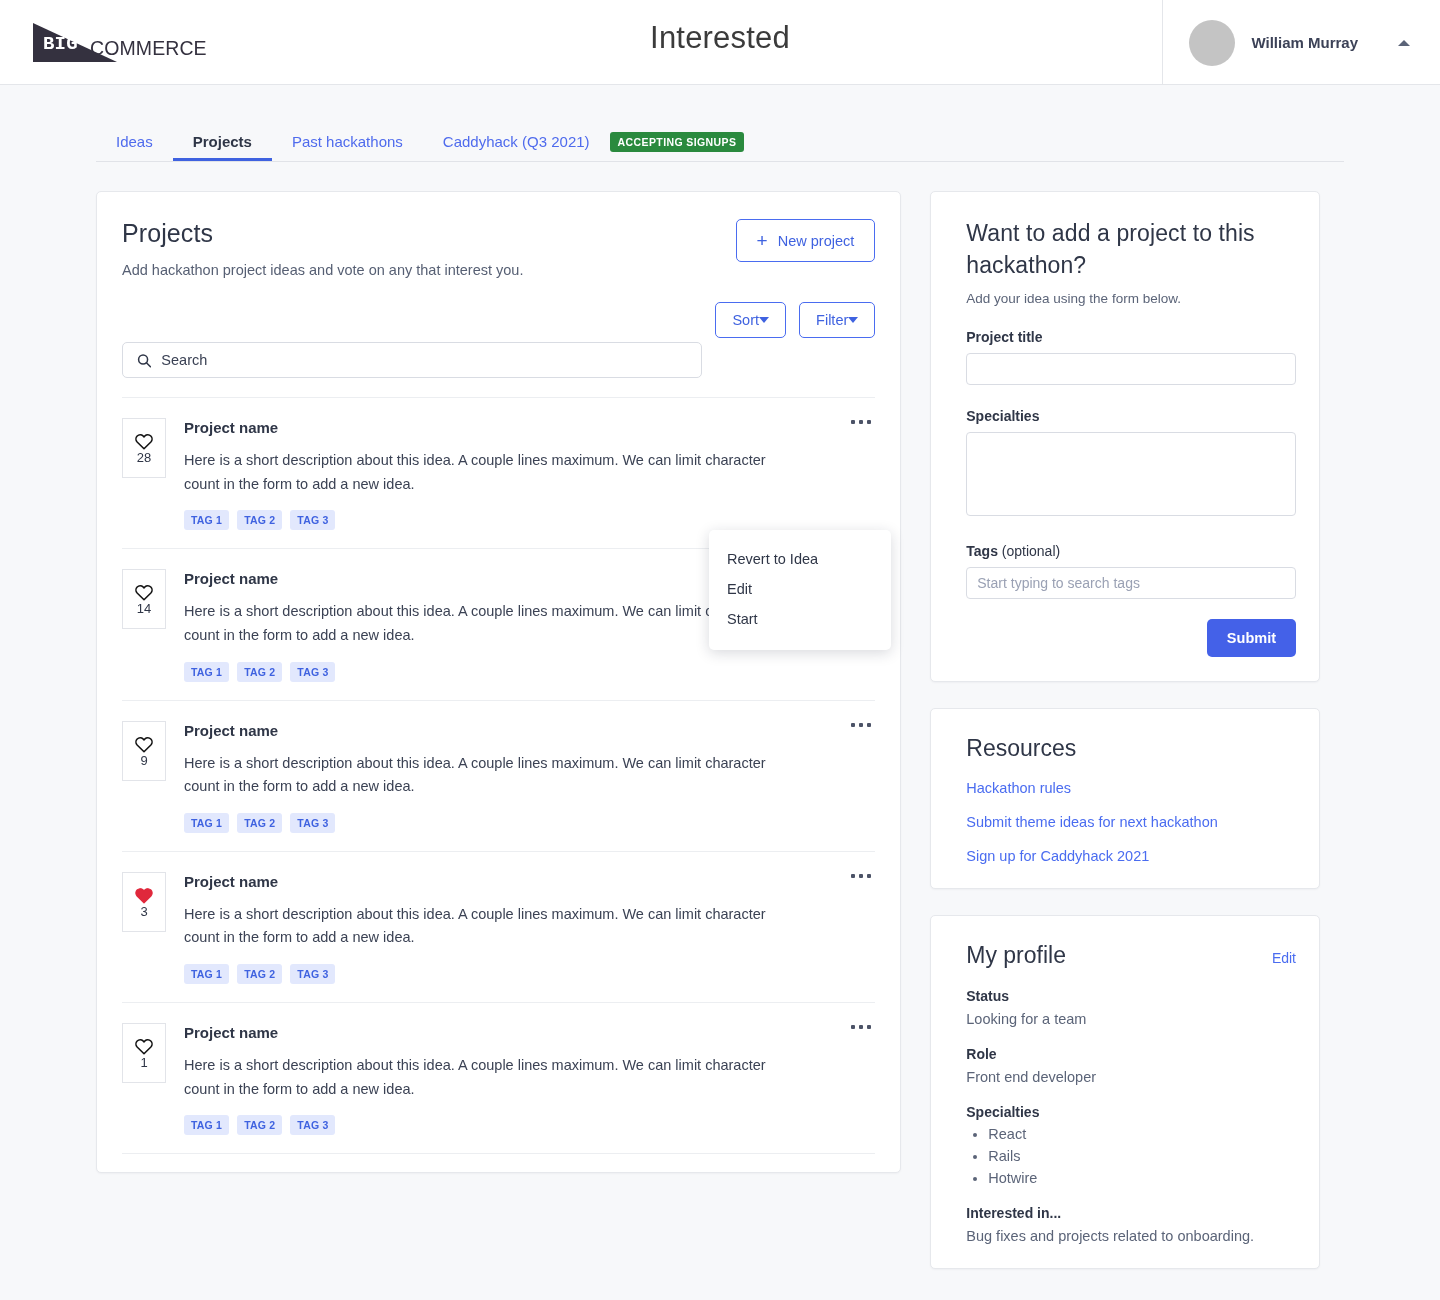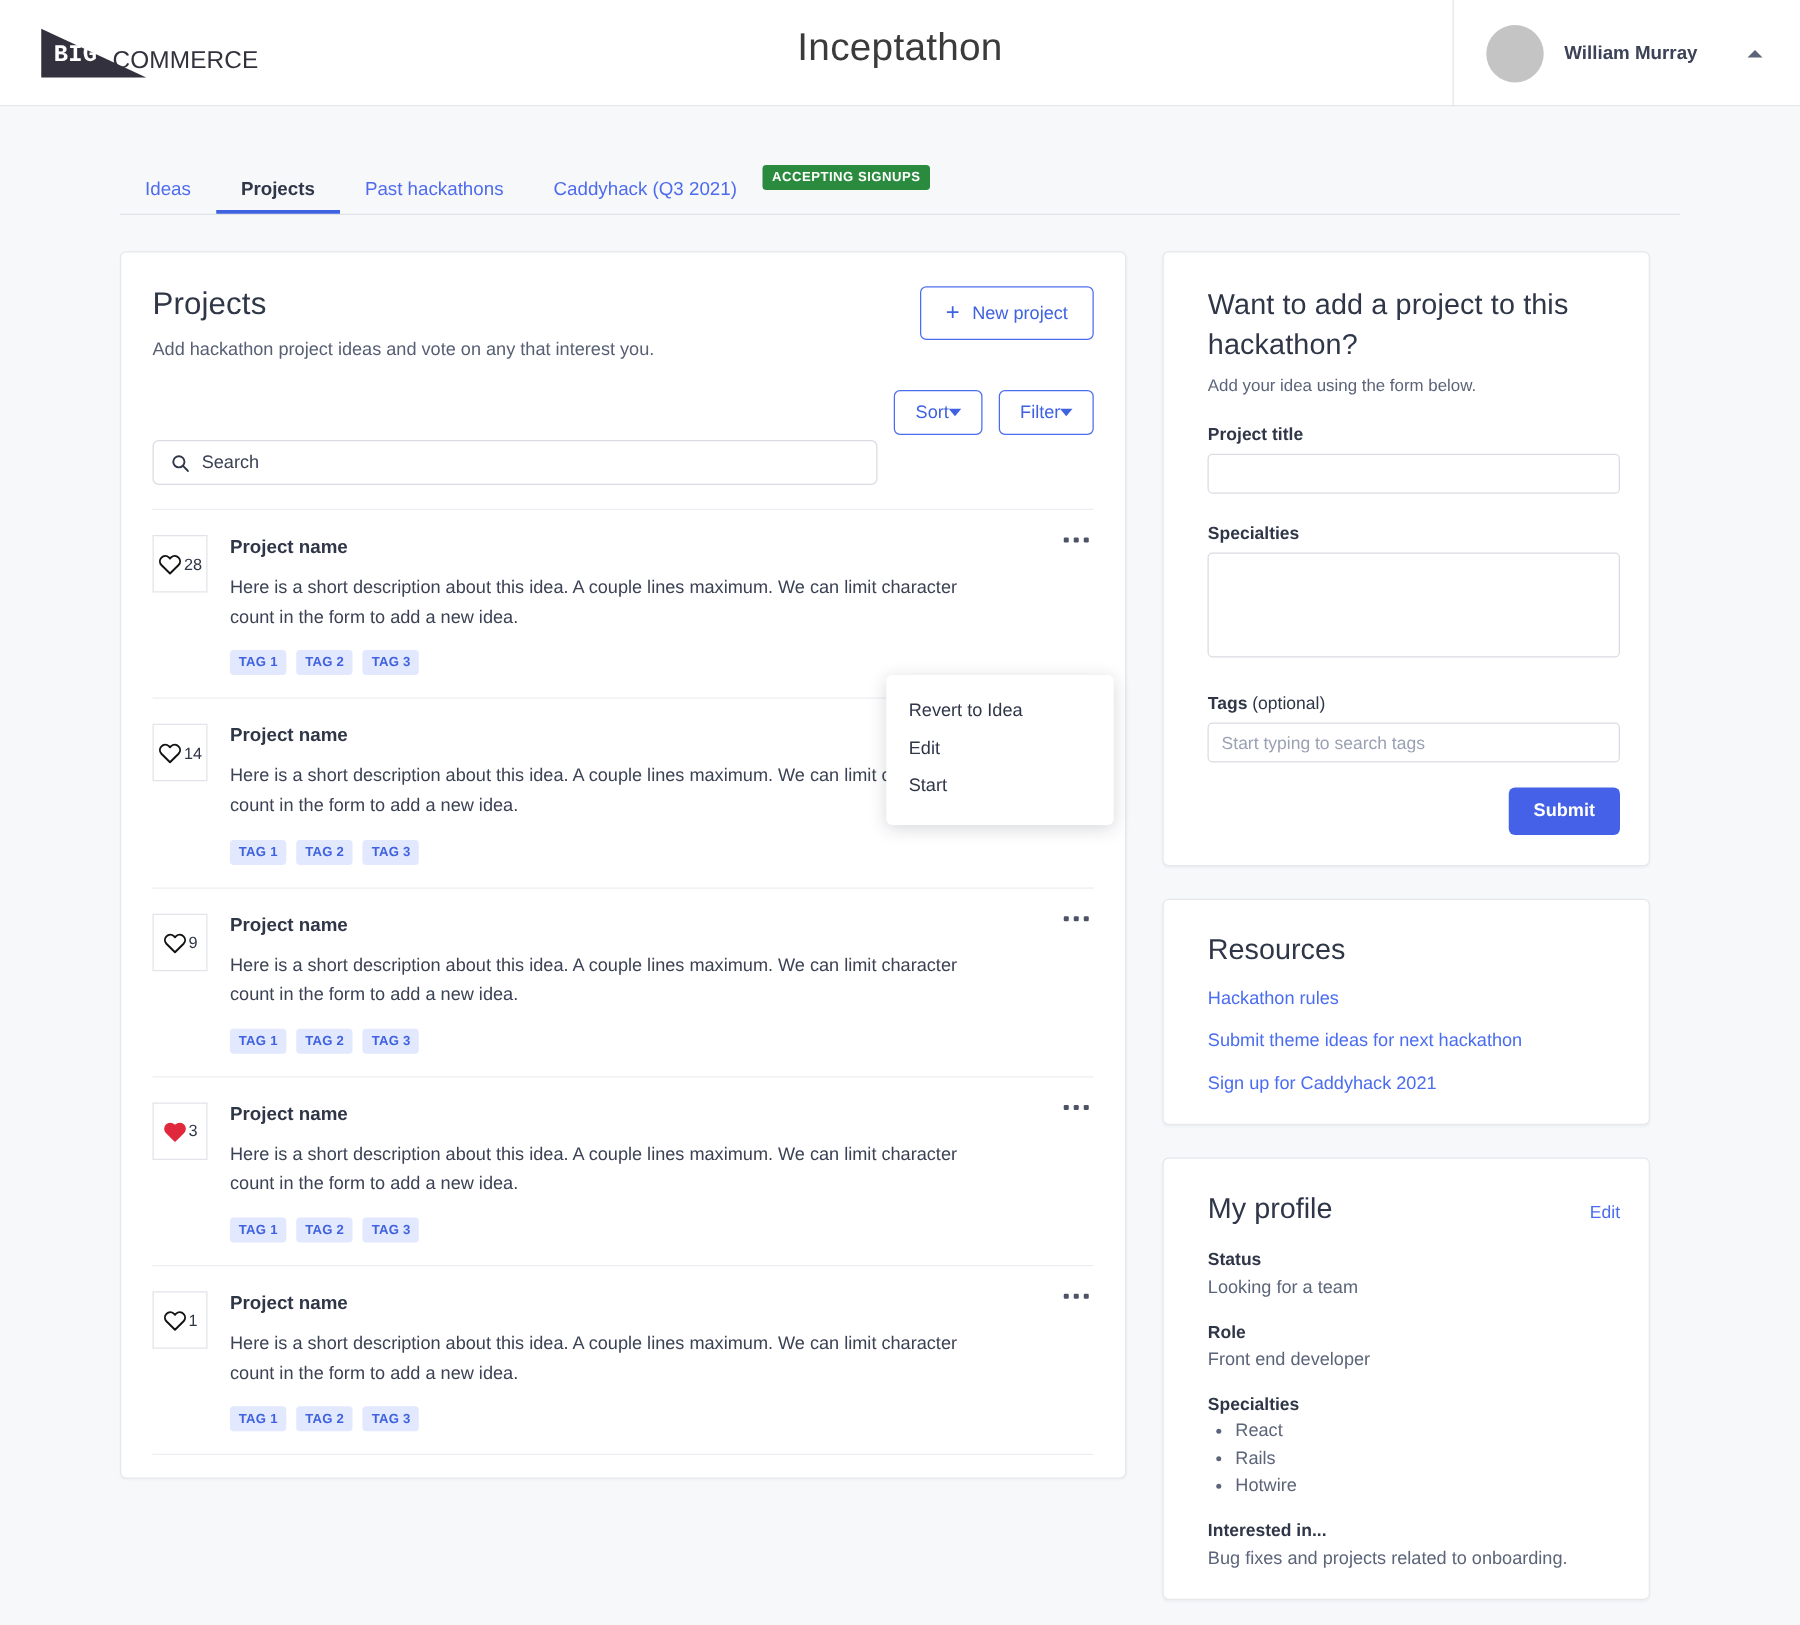--- a/index.html
+++ b/index.html
@@ -82,21 +82,21 @@
   .tab.active {
     color: #2f3647; font-weight: bold;
     border-bottom: 3px solid #3f62e0;
     padding-bottom: 8px;
   }
   .badge-green {
     display: inline-block;
     background: #2a8a3e; color: #fff;
     font-size: 10.5px; font-weight: bold; letter-spacing: .4px;
     padding: 4px 8px 4px 8px; border-radius: 3px;
-    margin-bottom: 19px;
+    margin-bottom: 9px;
   }
 
   
   .content {
     display: flex; gap: 29px;
     padding: 29px 120px 0 96px;
     align-items: flex-start;
   }
   .card {
     background: #fff;
@@ -147,23 +147,23 @@
   
   .proj-list { margin-top: 19px; }
   .proj-row {
     display: flex; gap: 18px;
     border-top: 1px solid #eceef1;
     padding: 20px 0 18px 0;
     position: relative;
   }
   .proj-row:last-child { border-bottom: 1px solid #eceef1; }
   .vote-box {
-    width: 44px; height: 46px; flex: 0 0 44px;
+    width: 44px; height: 60px; flex: 0 0 44px;
     border: 1px solid #e2e4e9; border-radius: 0;
-    display: flex; flex-direction: row; align-items: center;
+    display: flex; flex-direction: column; align-items: center;
     justify-content: center; gap: 1px; cursor: pointer; background: #fff;
   }
   .vote-count { font-size: 13px; color: #2f3647; line-height: 1; }
   .row-body { flex: 1; padding-top: 1px; }
   .row-name { font-size: 15px; font-weight: bold; color: #2f3647; }
   .row-desc {
     font-size: 14.5px; color: #3b4254; line-height: 1.63;
     margin-top: 13px; max-width: 610px;
   }
   .tags { display: flex; gap: 8px; margin-top: 14px; }
@@ -242,21 +242,21 @@
 
 <div class="topbar">
   <div class="logo">
     <div class="logo-mark">
       <div class="logo-tri"></div>
       <div class="logo-big">BIG</div>
     </div>
     <div class="logo-commerce">COMMERCE</div>
   </div>
 
-  <div class="app-title">Inceptathon</div>
+  <div class="app-title">Interested</div>
 
   <div class="user-menu">
     <div class="avatar"></div>
     <div class="user-name">William Murray</div>
     <div class="caret-up"></div>
   </div>
 </div>
 
 <div class="tabs-wrap">
   <div class="tabs">

